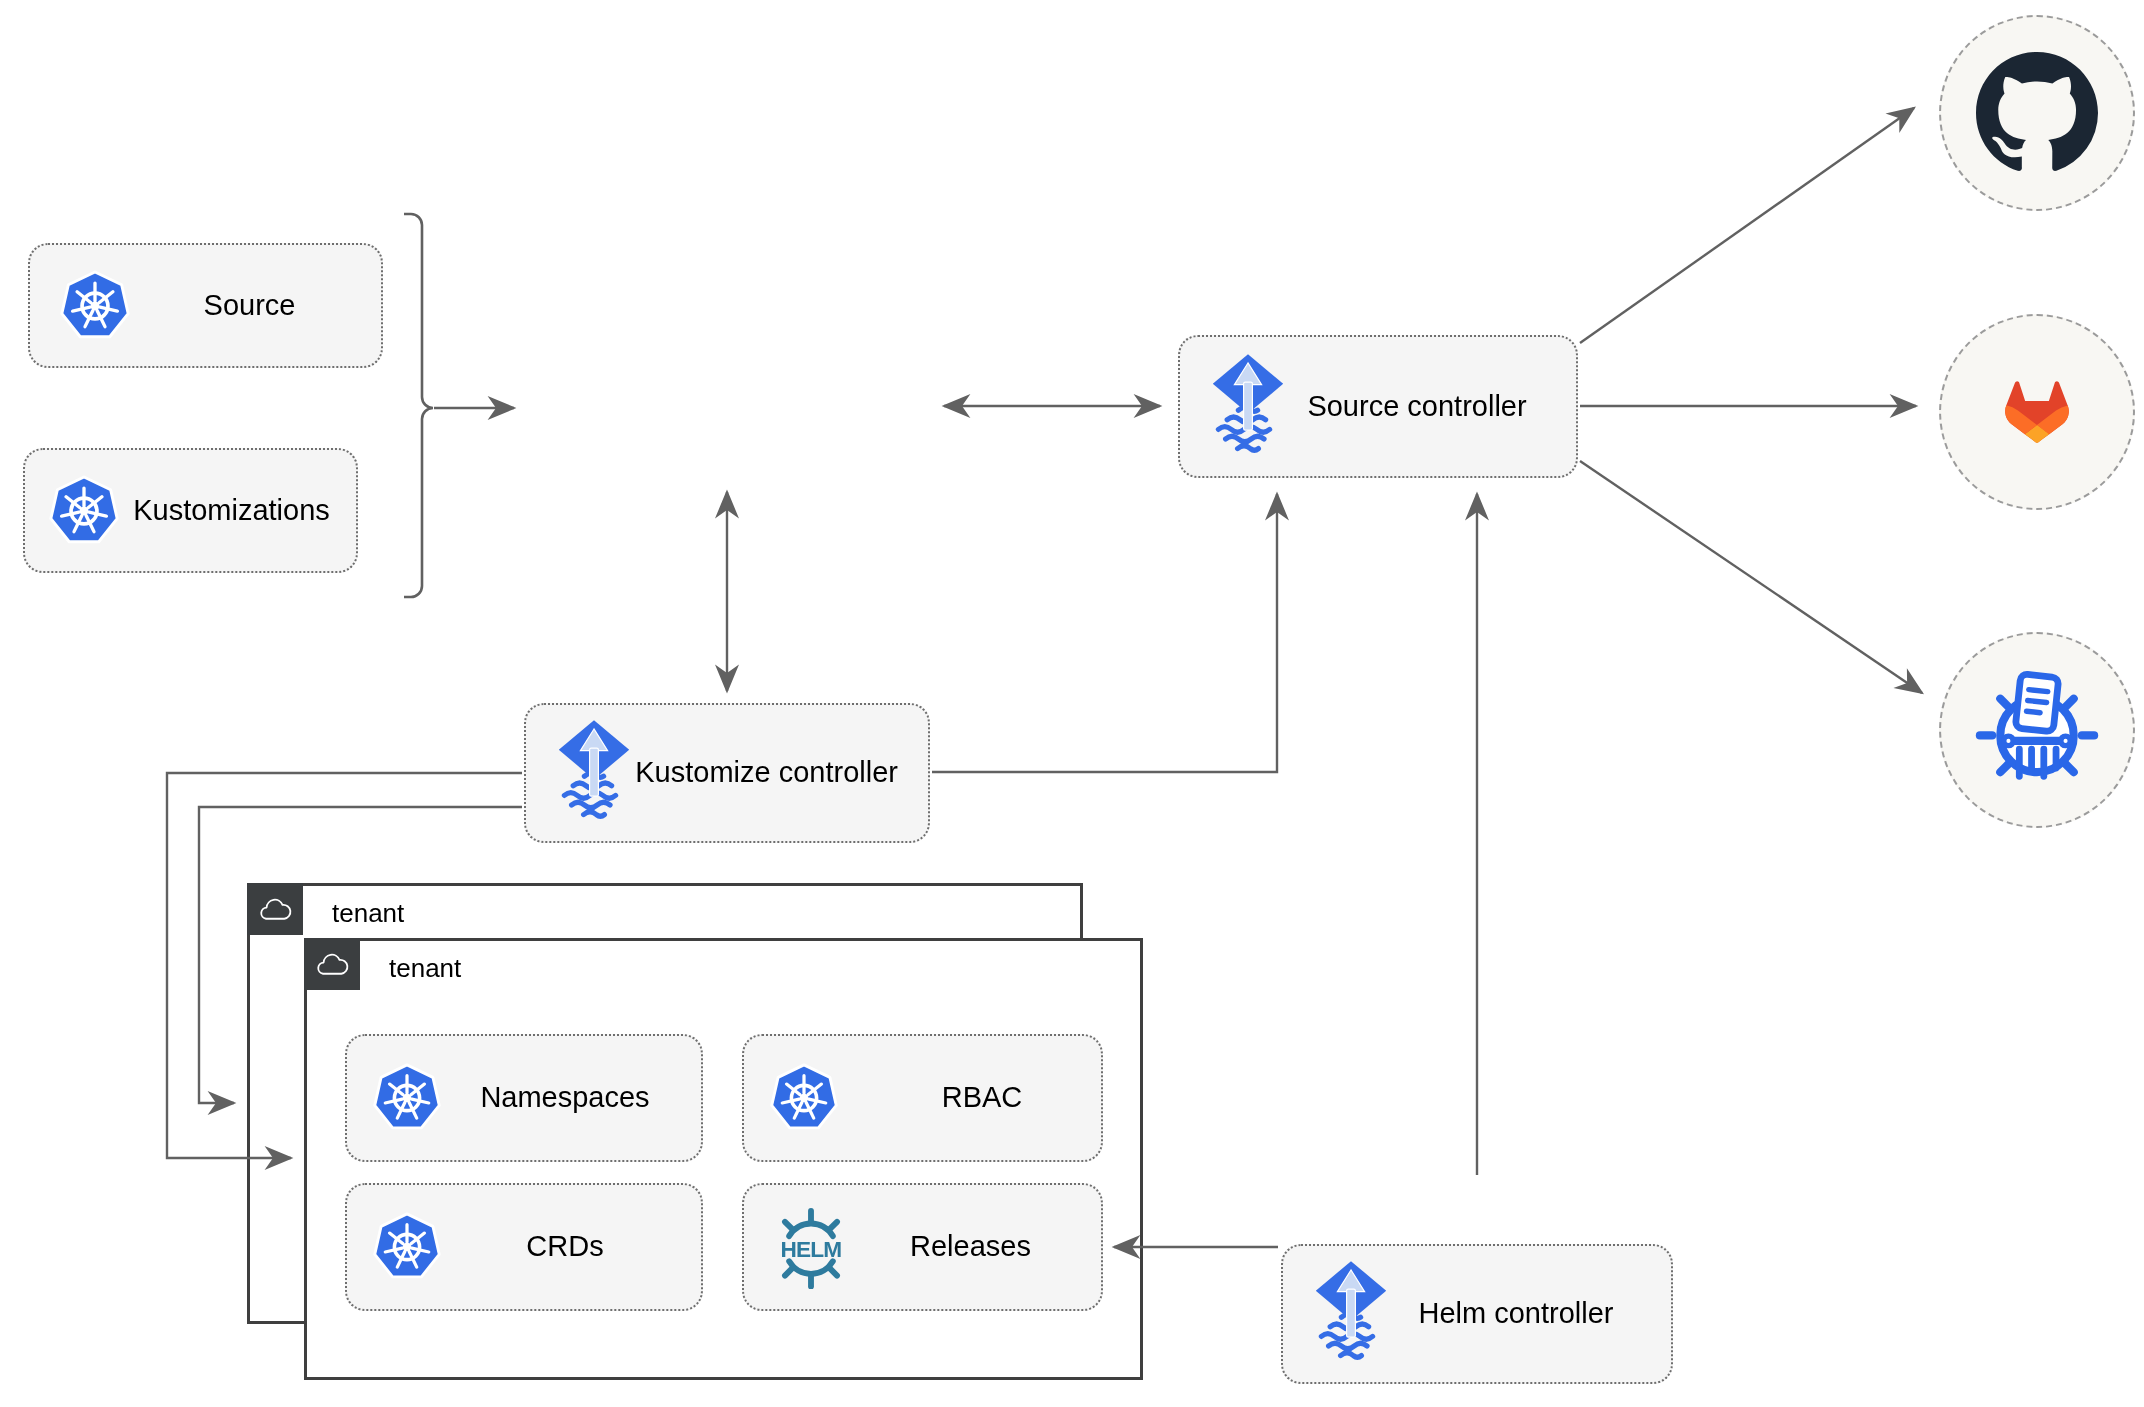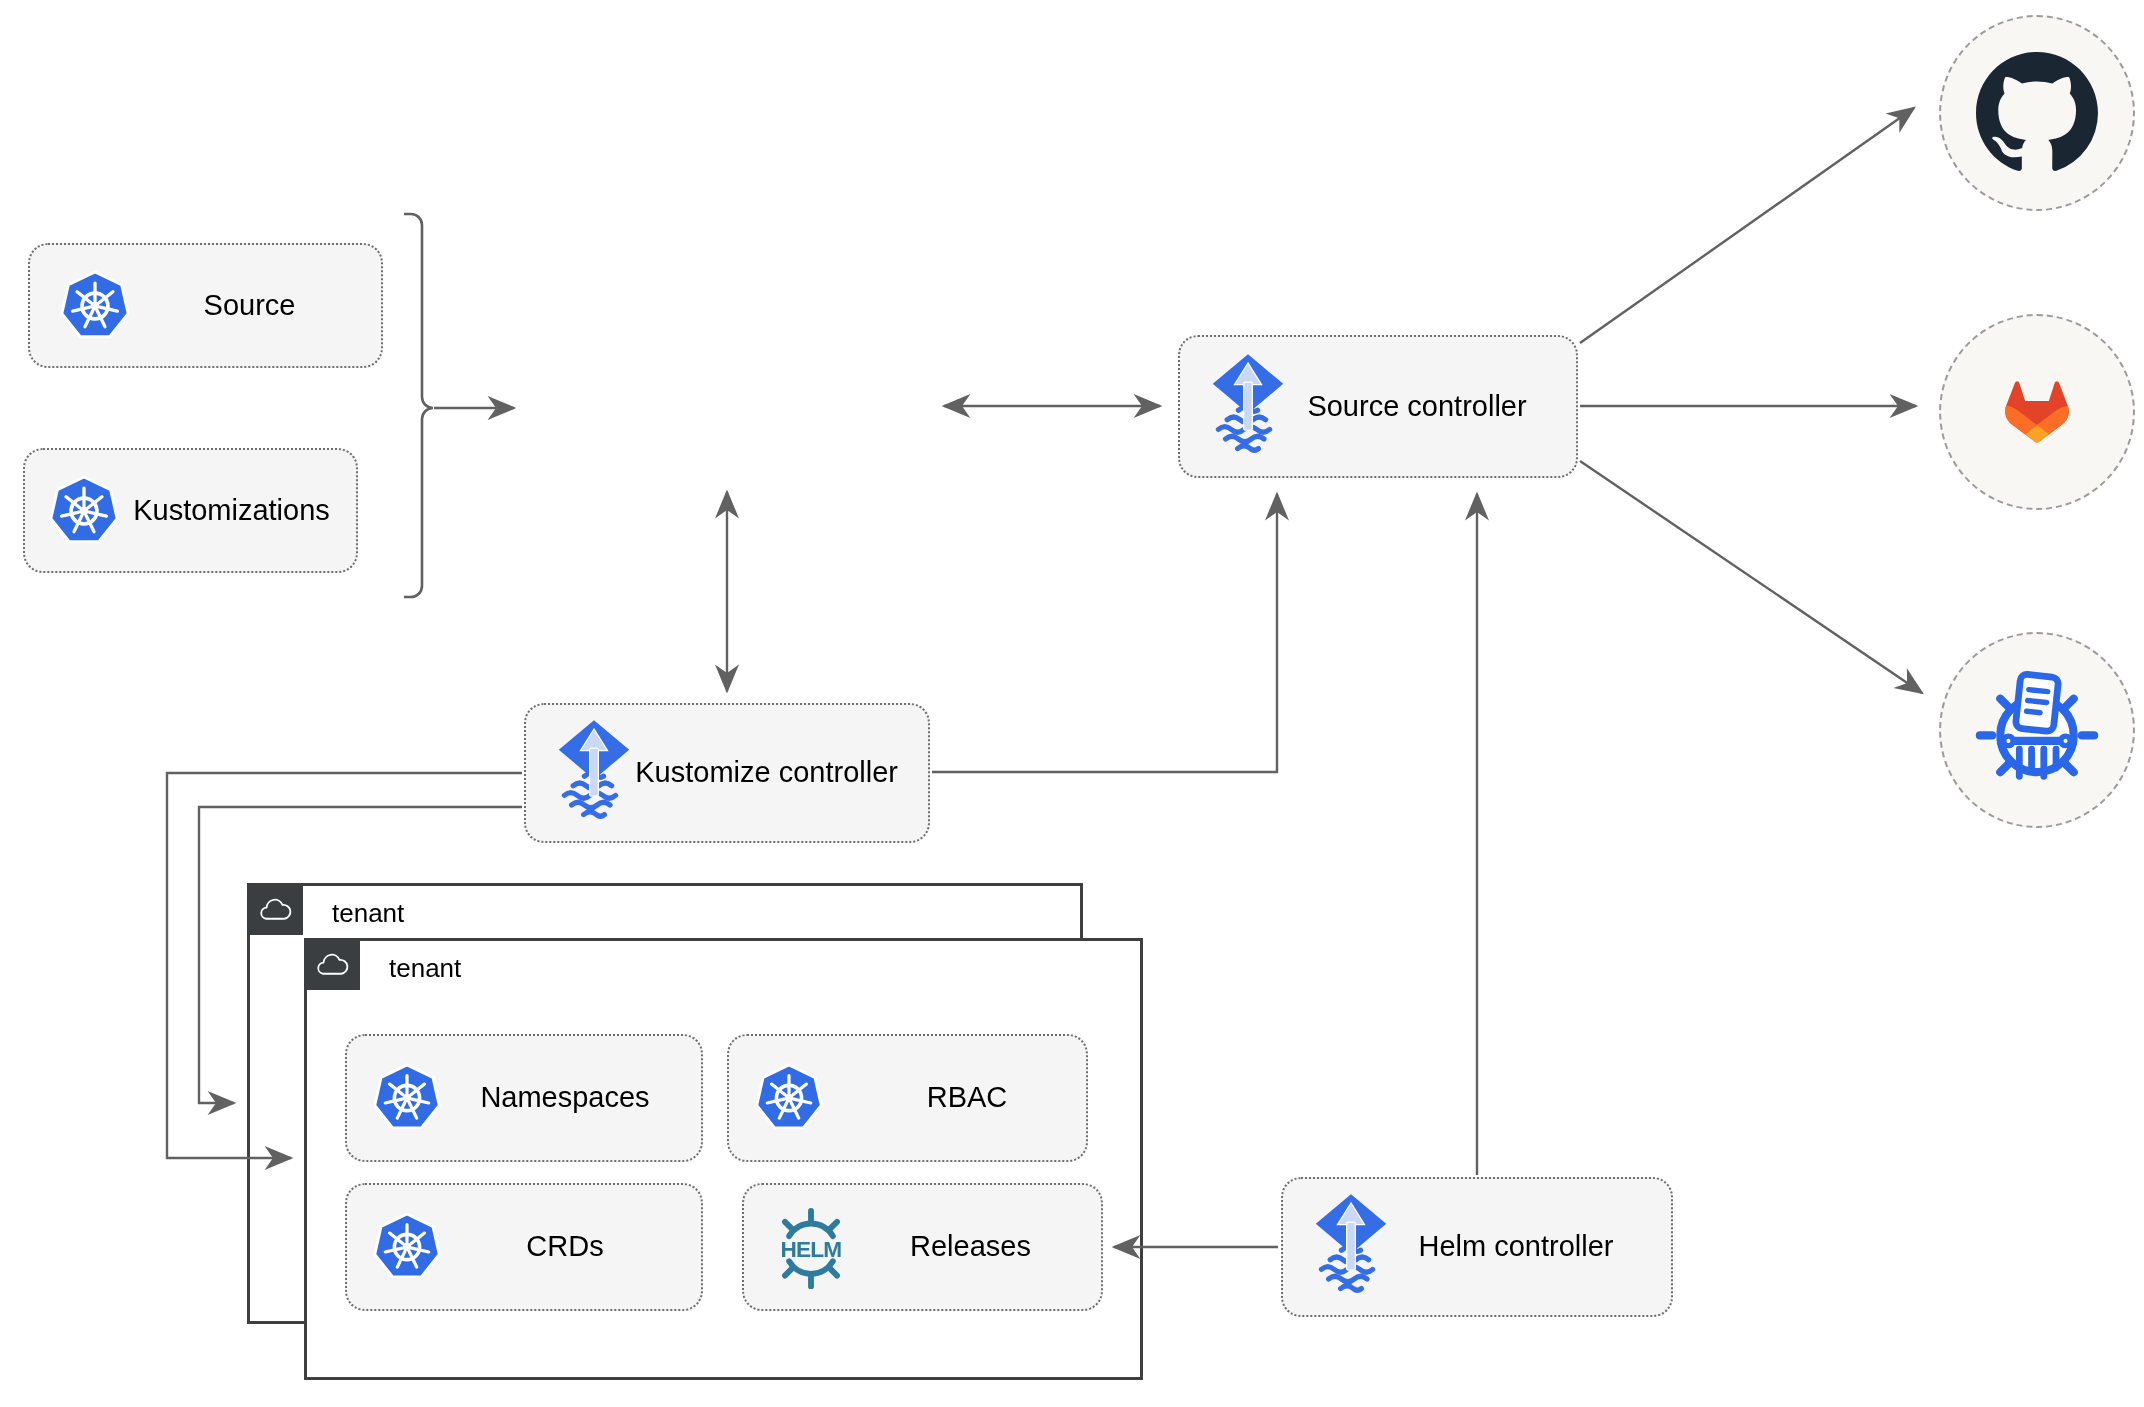--- a/index.html
+++ b/index.html
@@ -95,21 +95,21 @@
               <line x1="47" y1="56.3" x2="36.5" y2="77.9"></line>
               <line x1="43.2" y1="51.6" x2="19.8" y2="56.9"></line>
               <line x1="44.5" y1="45.6" x2="25.8" y2="30.7"></line>
             </g>
           <circle cx="50" cy="50" r="6" fill="#fff"></circle>
         </svg>
       </span>
       <span class="lbl">Namespaces</span>
     </div>
 
-    <div class="node" style="left:420px;top:93px;width:361px;height:128px;gap:37px;">
+    <div class="node" style="left:435px;top:93px;width:361px;height:128px;gap:37px;">
       <span class="icon-wrap" style="margin-left:24px;">
         <svg width="72" height="74" viewBox="0 0 100 100">
           <polygon class="k8s-hept" points="50,4 86,21.3 94.8,60.2 70,91.5 30,91.5 5.2,60.2 14,21.3"></polygon>
           <circle class="k8s-wheel" cx="50" cy="50" r="17.5" stroke-width="5"></circle>
           <g class="k8s-spoke">
               <line x1="50" y1="43" x2="50" y2="19"></line>
               <line x1="55.5" y1="45.6" x2="74.2" y2="30.7"></line>
               <line x1="56.8" y1="51.6" x2="80.2" y2="56.9"></line>
               <line x1="53" y1="56.3" x2="63.5" y2="77.9"></line>
               <line x1="47" y1="56.3" x2="36.5" y2="77.9"></line>
@@ -236,21 +236,21 @@
         </g>
         <g class="flux-arrow">
           <polygon points="50,13 33,40 67,40"></polygon>
           <rect x="44.5" y="37" width="11" height="60" rx="2"></rect>
         </g>
       </svg>
     </span>
     <span class="lbl" style="padding-right:30px;text-align:right;">Kustomize controller</span>
   </div>
 
-  <div class="node" style="left:1281px;top:1177px;width:392px;height:140px;">
+  <div class="node" style="left:1281px;top:1244px;width:392px;height:140px;">
     <span class="icon-wrap" style="margin-left:28px;">
       <svg width="80" height="110" viewBox="0 0 100 136">
         <polygon class="flux-diamond" points="50,2 94,39 50,76 6,39"></polygon>
         <g class="flux-wave">
           <path d="M38,72 q8,-7 16,0 q4,3 8,0"></path>
           <path d="M24,84 q8,-7 16,0 q8,7 16,0 q8,-7 16,0"></path>
           <path d="M13,96 q8,-7 16,0 q8,7 16,0 q8,-7 16,0 q8,7 16,0"></path>
           <path d="M22,108 q8,-7 16,0 q8,7 16,0 q8,-7 16,0"></path>
           <path d="M37,120 q8,-7 16,0 q5,4 10,0"></path>
         </g>

